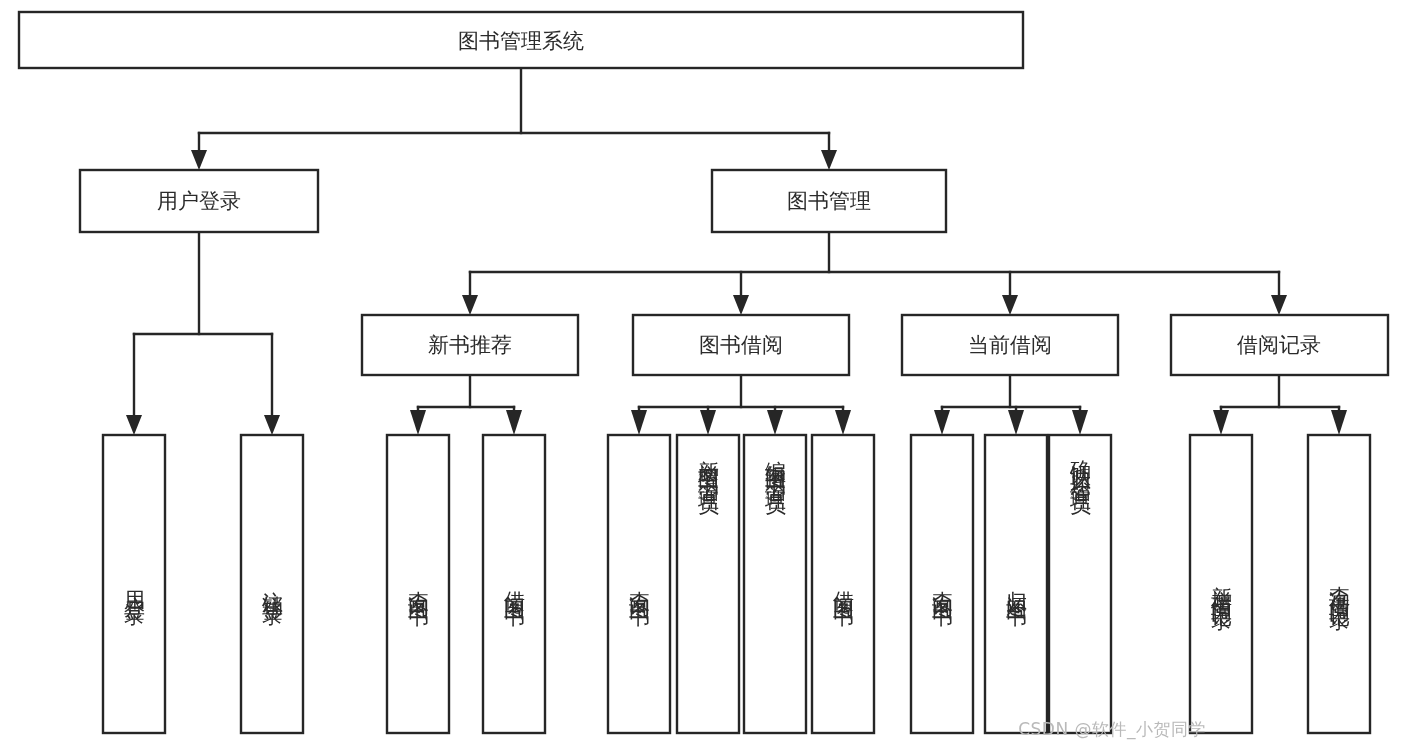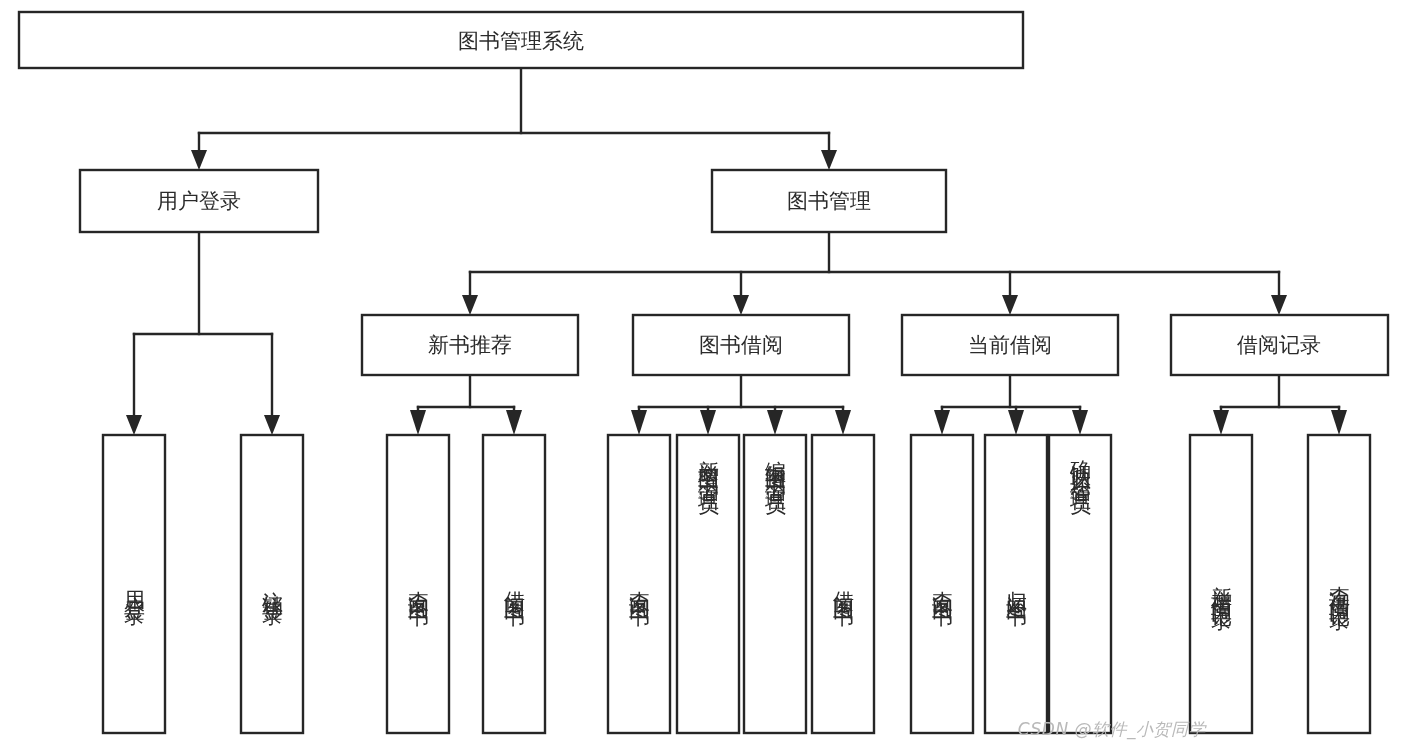--- a/index.html
+++ b/index.html
@@ -67,21 +67,20 @@
   }
   #watermark {
     position: absolute;
     right: 8px;
     bottom: 6px;
     font-family: "DejaVu Sans", "Liberation Sans", sans-serif;
     font-size: 17px;
     color: #b9b9b9;
     letter-spacing: 0.5px;
     white-space: nowrap;
-    font-style: italic;
   }
 </style>
 </head>
 <body>
 
 <div id="diagram-root">
 
   <svg id="tree-svg" viewBox="0 0 1405 747">
 
     <g>

